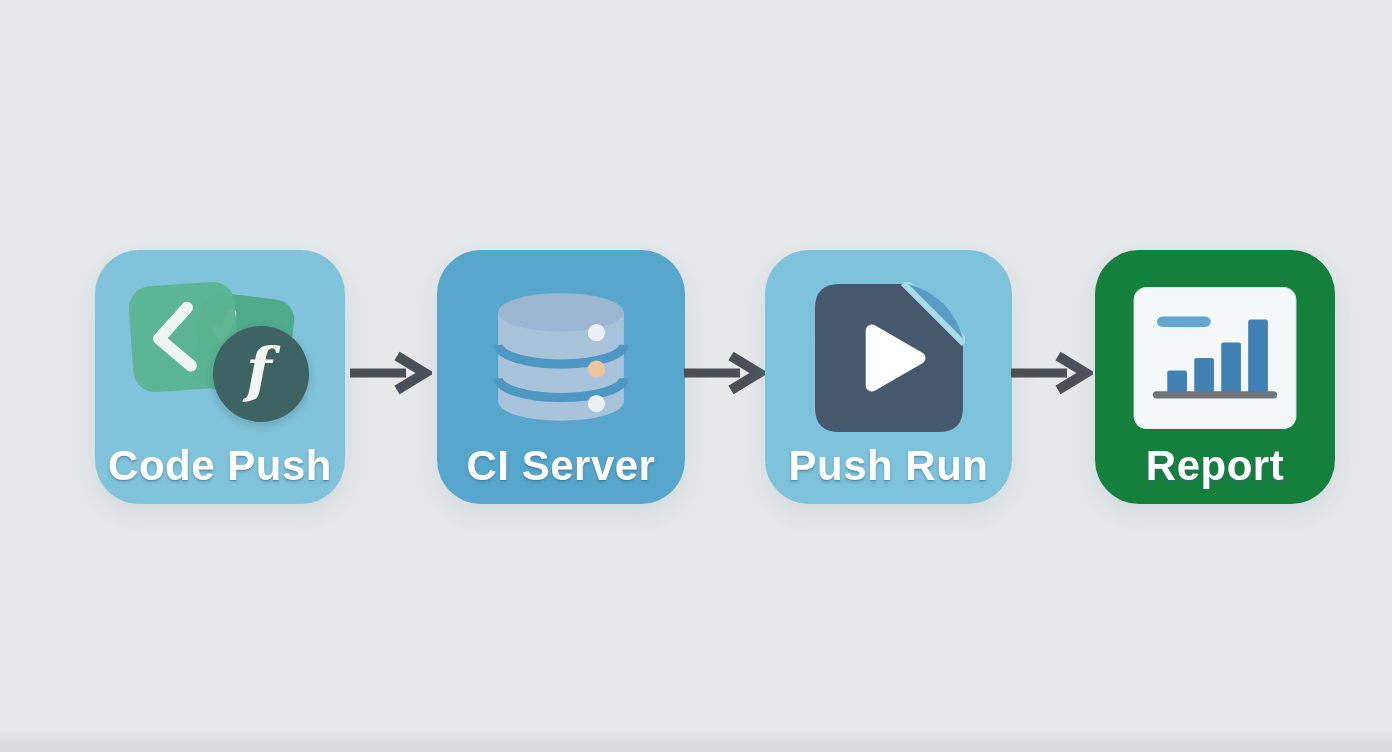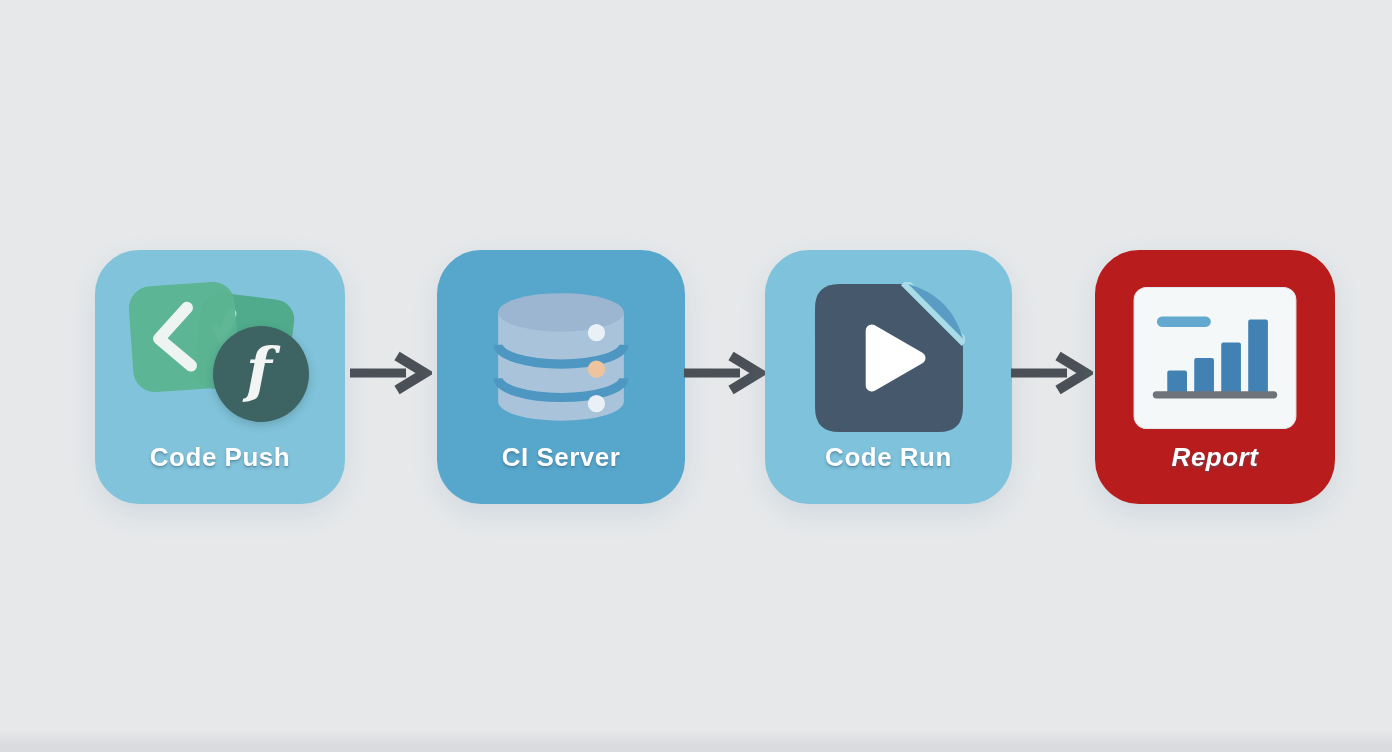--- a/index.html
+++ b/index.html
@@ -22,21 +22,21 @@
   .card.c1 { left: 95px;  width: 250px; }
   .card.c2 { left: 437px; width: 248px; text-align: center; }
   .card.c3 { left: 765px; width: 247px; }
   .card.c4 { left: 1095px; width: 240px; }
   .icon-zone {
     height: 160px; margin-top: 28px; width: 100%;
     display: flex; align-items: center; justify-content: center;
   }
   .step-label {
     margin-top: 4px;
-    color: #ffffff; font-size: 26px; font-weight: 700; letter-spacing: 0.5px;
+    color: #ffffff; font-size: 42px; font-weight: 700; letter-spacing: 0.5px;
     text-shadow: 0 2px 3px rgba(54,96,122,0.40), 0 1px 0 rgba(60,105,135,0.35);
   }
   .arrow {
     position: absolute; top: 351px; width: 84px; height: 44px;
   }
   .arrow.a1 { left: 348px; }
   .arrow.a2 { left: 682px; }
   .arrow.a3 { left: 1009px; }
   .arrow svg { display: block; }
 
@@ -125,31 +125,31 @@
 
 <div class="card c3" style="background: rgb(126, 194, 219);">
   <div class="icon-zone">
     <svg width="152" height="152" viewBox="0 0 150 150">
       <path d="M26 2 H94 L148 56 V124 Q148 148 124 148 H26 Q2 148 2 124 V26 Q2 2 26 2 Z" fill="#46586c"></path>
       <path d="M90 0 L150 60" stroke="#a9dce6" stroke-width="9"></path>
       <path d="M94 2 L148 56 C140 28 122 10 94 2 Z" fill="#5b9cc4"></path>
       <path d="M58 48 L105 75 L58 102 Z" fill="#ffffff" stroke="#ffffff" stroke-width="12" stroke-linejoin="round"></path>
     </svg>
   </div>
-  <div class="step-label">Code Run</div>
+  <div class="step-label">Push Run</div>
 </div>
 
 <div class="arrow a3">
   <svg width="84" height="44" viewBox="0 0 84 44">
     <line x1="2" y1="22" x2="58" y2="22" stroke="#4a5056" stroke-width="9"></line>
     <polyline points="49,5 77,22 49,39" fill="none" stroke="#4a5056" stroke-width="10" stroke-linejoin="miter"></polyline>
   </svg>
 </div>
 
-<div class="card c4" style="background: #b91c1c; font-style: italic;">
+<div class="card c4" style="background: #15803d;">
   <div class="icon-zone">
     <svg width="166" height="146" viewBox="0 0 160 140">
       <rect x="2" y="2" width="156" height="136" rx="12" fill="#f5f8f9" stroke="#e2e7ea" stroke-width="1"></rect>
       <rect x="24" y="30" width="52" height="10" rx="5" fill="#63a9cf"></rect>
       <rect x="34" y="82" width="19" height="22" rx="2" fill="#4281b3"></rect>
       <rect x="60" y="70" width="19" height="34" rx="2" fill="#4281b3"></rect>
       <rect x="86" y="55" width="19" height="49" rx="2" fill="#4281b3"></rect>
       <rect x="112" y="33" width="19" height="71" rx="2" fill="#4281b3"></rect>
       <rect x="20" y="102" width="120" height="7" rx="3.5" fill="#6e747a"></rect>
     </svg>

